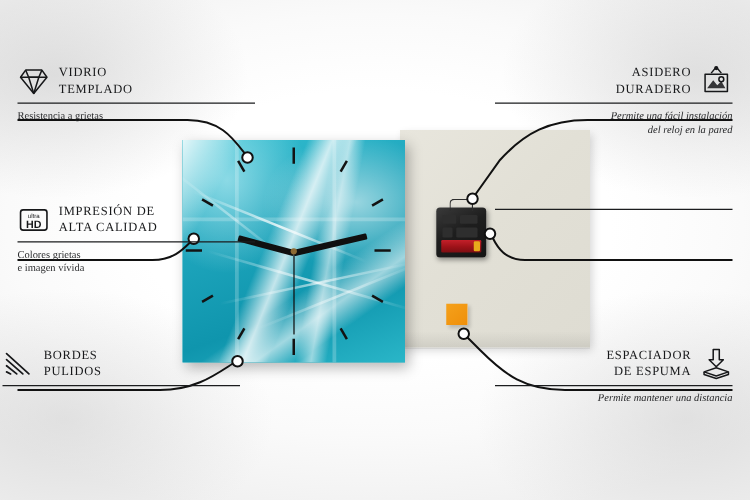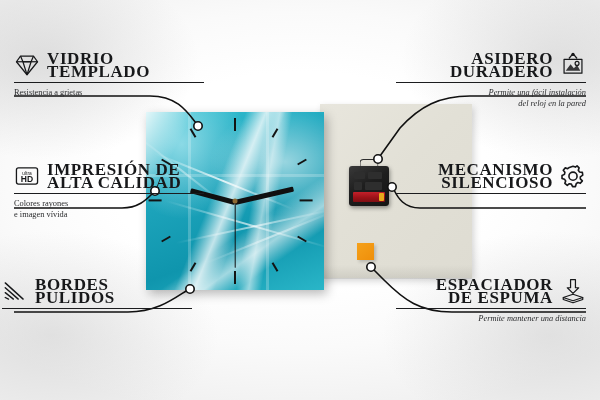--- a/index.html
+++ b/index.html
@@ -22,22 +22,22 @@
     background:radial-gradient(ellipse at 40% 50%, rgba(205,205,205,.5) 0%, rgba(205,205,205,0) 70%);}
   .v-br{right:-60px;bottom:-40px;width:280px;height:210px;
     background:radial-gradient(ellipse at 60% 50%, rgba(205,205,205,.5) 0%, rgba(205,205,205,0) 70%);}
 
   
   .feature{position:absolute;width:190px;}
   .feature .head{display:flex;align-items:center;gap:7px;}
   .feature.left .head{justify-content:flex-start;}
   .feature.right .head{justify-content:flex-end;}
   .ficon{width:26px;height:26px;flex:0 0 26px;display:block;}
-  .ftitle{font-family:"Liberation Serif",serif;font-weight:bold;
-    font-size:17px;line-height:13px;letter-spacing:.6px;color:#17181a;
+  .ftitle{font-family:"Liberation Serif",serif;font-weight:normal;
+    font-size:10px;line-height:13px;letter-spacing:.6px;color:#17181a;
     text-transform:uppercase;}
   .feature.right .ftitle{text-align:right;}
   .rule{height:1px;background:#1b1c1e;margin:4px 0 5px 0;width:100%;}
   .fdesc{font-family:"Liberation Serif",serif;font-size:8.4px;line-height:10.5px;
     color:#2a2b2d;}
   .feature.right .fdesc{text-align:right;font-style:italic;}
 
   #f1{left:14px;top:52px;}
   #f2{left:14px;top:163px;}
   #f3{left:2px;top:278px;}
@@ -203,21 +203,21 @@
         <text x="16" y="14.5" text-anchor="middle" font-family="Liberation Sans, sans-serif" font-size="6" fill="#17181a">ultra</text>
         <text x="16" y="23.5" text-anchor="middle" font-family="Liberation Sans, sans-serif" font-size="10.5" font-weight="bold" fill="#17181a">HD</text>
       </svg>
       <div class="ftitle">
         <div>IMPRESIÓN DE</div>
         <div>ALTA CALIDAD</div>
       </div>
     </div>
     <div class="rule"></div>
     <div class="fdesc">
-      <div>Colores rayones</div>
+      <div>Colores grietas</div>
       <div>e imagen vívida</div>
     </div>
   </div>
 
   <div class="feature left" id="f3">
     <div class="head">
       <svg class="ficon" viewBox="0 0 32 32">
         <g stroke="#17181a" stroke-width="1.7" stroke-linecap="round">
           <line x1="4" y1="6" x2="26" y2="26"></line>
           <line x1="4" y1="12" x2="20" y2="26"></line>
@@ -250,32 +250,20 @@
       </svg>
     </div>
     <div class="rule"></div>
     <div class="fdesc">
       <div>Permite una fácil instalación</div>
       <div>del reloj en la pared</div>
     </div>
   </div>
 
   <div class="feature right" id="f5">
-    <div class="head">
-      <div class="ftitle">
-        <div>MECANISMO</div>
-        <div>SILENCIOSO</div>
-      </div>
-      <svg class="ficon" viewBox="0 0 32 32">
-        <g fill="none" stroke="#17181a" stroke-width="2" stroke-linejoin="round">
-          <path d="M16 4 L19 5 L21 3.5 L23.5 6 L22.5 9 L24 11 L27.5 11.5 L28 15 L25 17 L25 19.5 L27.5 22 L25 25 L22 24 L20 25.5 L19 29 L15.5 29 L14 26 L11.5 25.5 L9 27.5 L6 25 L7 22 L5.5 20 L2.5 19 L2.5 15.5 L5.5 14 L6 11.5 L4 9 L6.5 6 L9.5 7 L11.5 5.5 Z"></path>
-          <circle cx="16" cy="16.2" r="5"></circle>
-        </g>
-      </svg>
-    </div>
     <div class="rule"></div>
   </div>
 
   <div class="feature right" id="f6">
     <div class="head">
       <div class="ftitle">
         <div>ESPACIADOR</div>
         <div>DE ESPUMA</div>
       </div>
       <svg class="ficon" viewBox="0 0 32 32">

